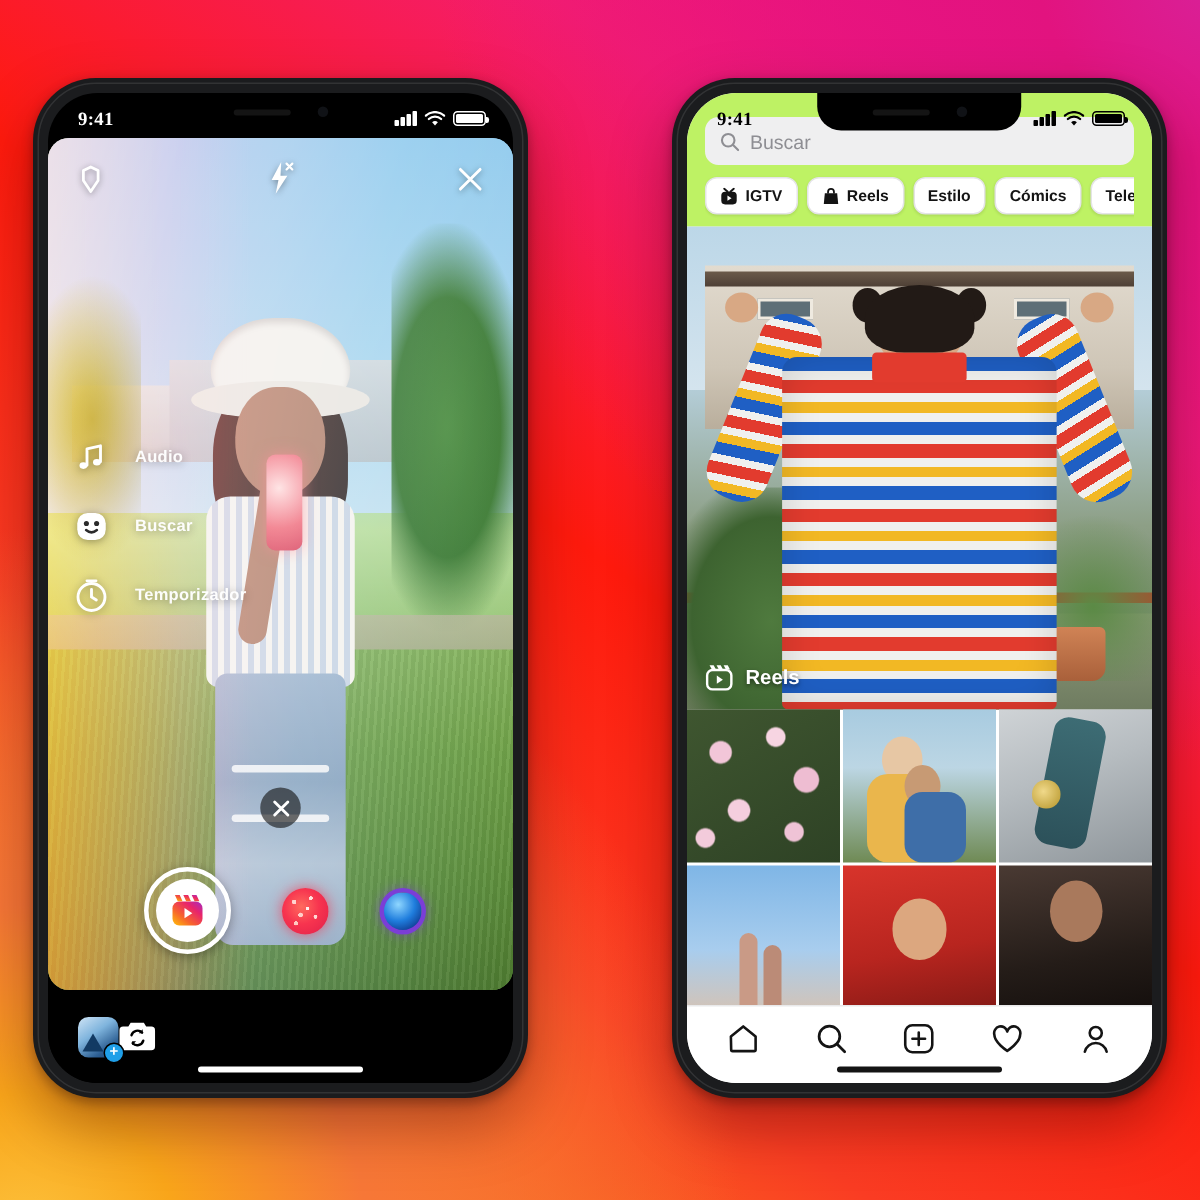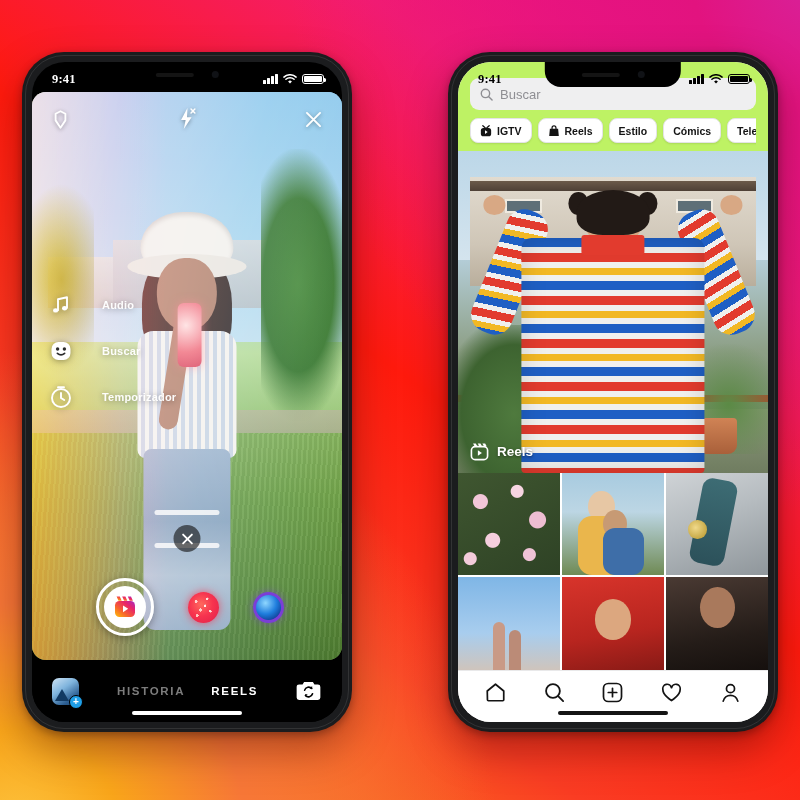--- a/index.html
+++ b/index.html
@@ -143,21 +143,21 @@
     position:absolute; left:0; right:0; top:6px; height:42px; z-index:12;
     display:flex; align-items:center; justify-content:space-between; padding:0 18px;
     color:#fff;
   }
   .cam-top .mid { position:absolute; left:50%; transform:translateX(-50%); }
   .ico-btn { cursor:pointer; line-height:0; filter:drop-shadow(0 1px 2px rgba(0,0,0,.35)); }
 
   
   .tool-rail { position:absolute; left:16px; top:190px; z-index:12; }
   .tool {
-    display:flex; align-items:center; gap:28px; height:46px; cursor:pointer;
+    display:flex; align-items:center; gap:16px; height:46px; cursor:pointer;
     filter:drop-shadow(0 1px 3px rgba(0,0,0,.35));
   }
   .tool .tlabel { color:#fff; font-size:11px; font-weight:bold; letter-spacing:.2px; opacity:.96; }
   .tool .tico { width:26px; height:26px; flex:0 0 26px; }
 
   
   .cancel-btn {
     position:absolute; left:50%; transform:translateX(-50%); bottom:108px; z-index:14;
     width:27px; height:27px; border-radius:50%; background:rgba(20,20,20,.62);
     display:flex; align-items:center; justify-content:center; cursor:pointer;
@@ -466,24 +466,20 @@
         <span class="fx fx-confetti"></span>
         <span class="fx fx-orb"></span>
       </div>
     </div>
 
     <div class="cam-tabs">
       <span class="gallery-thumb">
         <span class="peak"></span>
         <span class="plus">+</span>
       </span>
-      <span class="tab-group">
-        <span class="cam-tab inactive">HISTORIA</span>
-        <span class="cam-tab active">REELS</span>
-      </span>
       <span class="flip-btn">
         <svg width="25" height="22" viewBox="0 0 26 23">
           <path d="M8.4 2h9.2l1.6 2.6h3.6a2.6 2.6 0 0 1 2.6 2.6v11.2A2.6 2.6 0 0 1 22.8 21H3.2A2.6 2.6 0 0 1 .6 18.4V7.2a2.6 2.6 0 0 1 2.6-2.6h3.6z" fill="#fff"></path>
           <path d="M9 10.6a4.4 4.4 0 0 1 7.4-1.8M17.2 14.4a4.4 4.4 0 0 1-7.4 1.8" stroke="#000" stroke-width="1.7" fill="none" stroke-linecap="round"></path>
           <path d="M16.8 6.4v2.8h-2.8zM9.4 17.6v-2.8h2.8z" fill="#000"></path>
         </svg>
       </span>
     </div>
 
     <div class="home-ind" style="background:#fff"></div>

